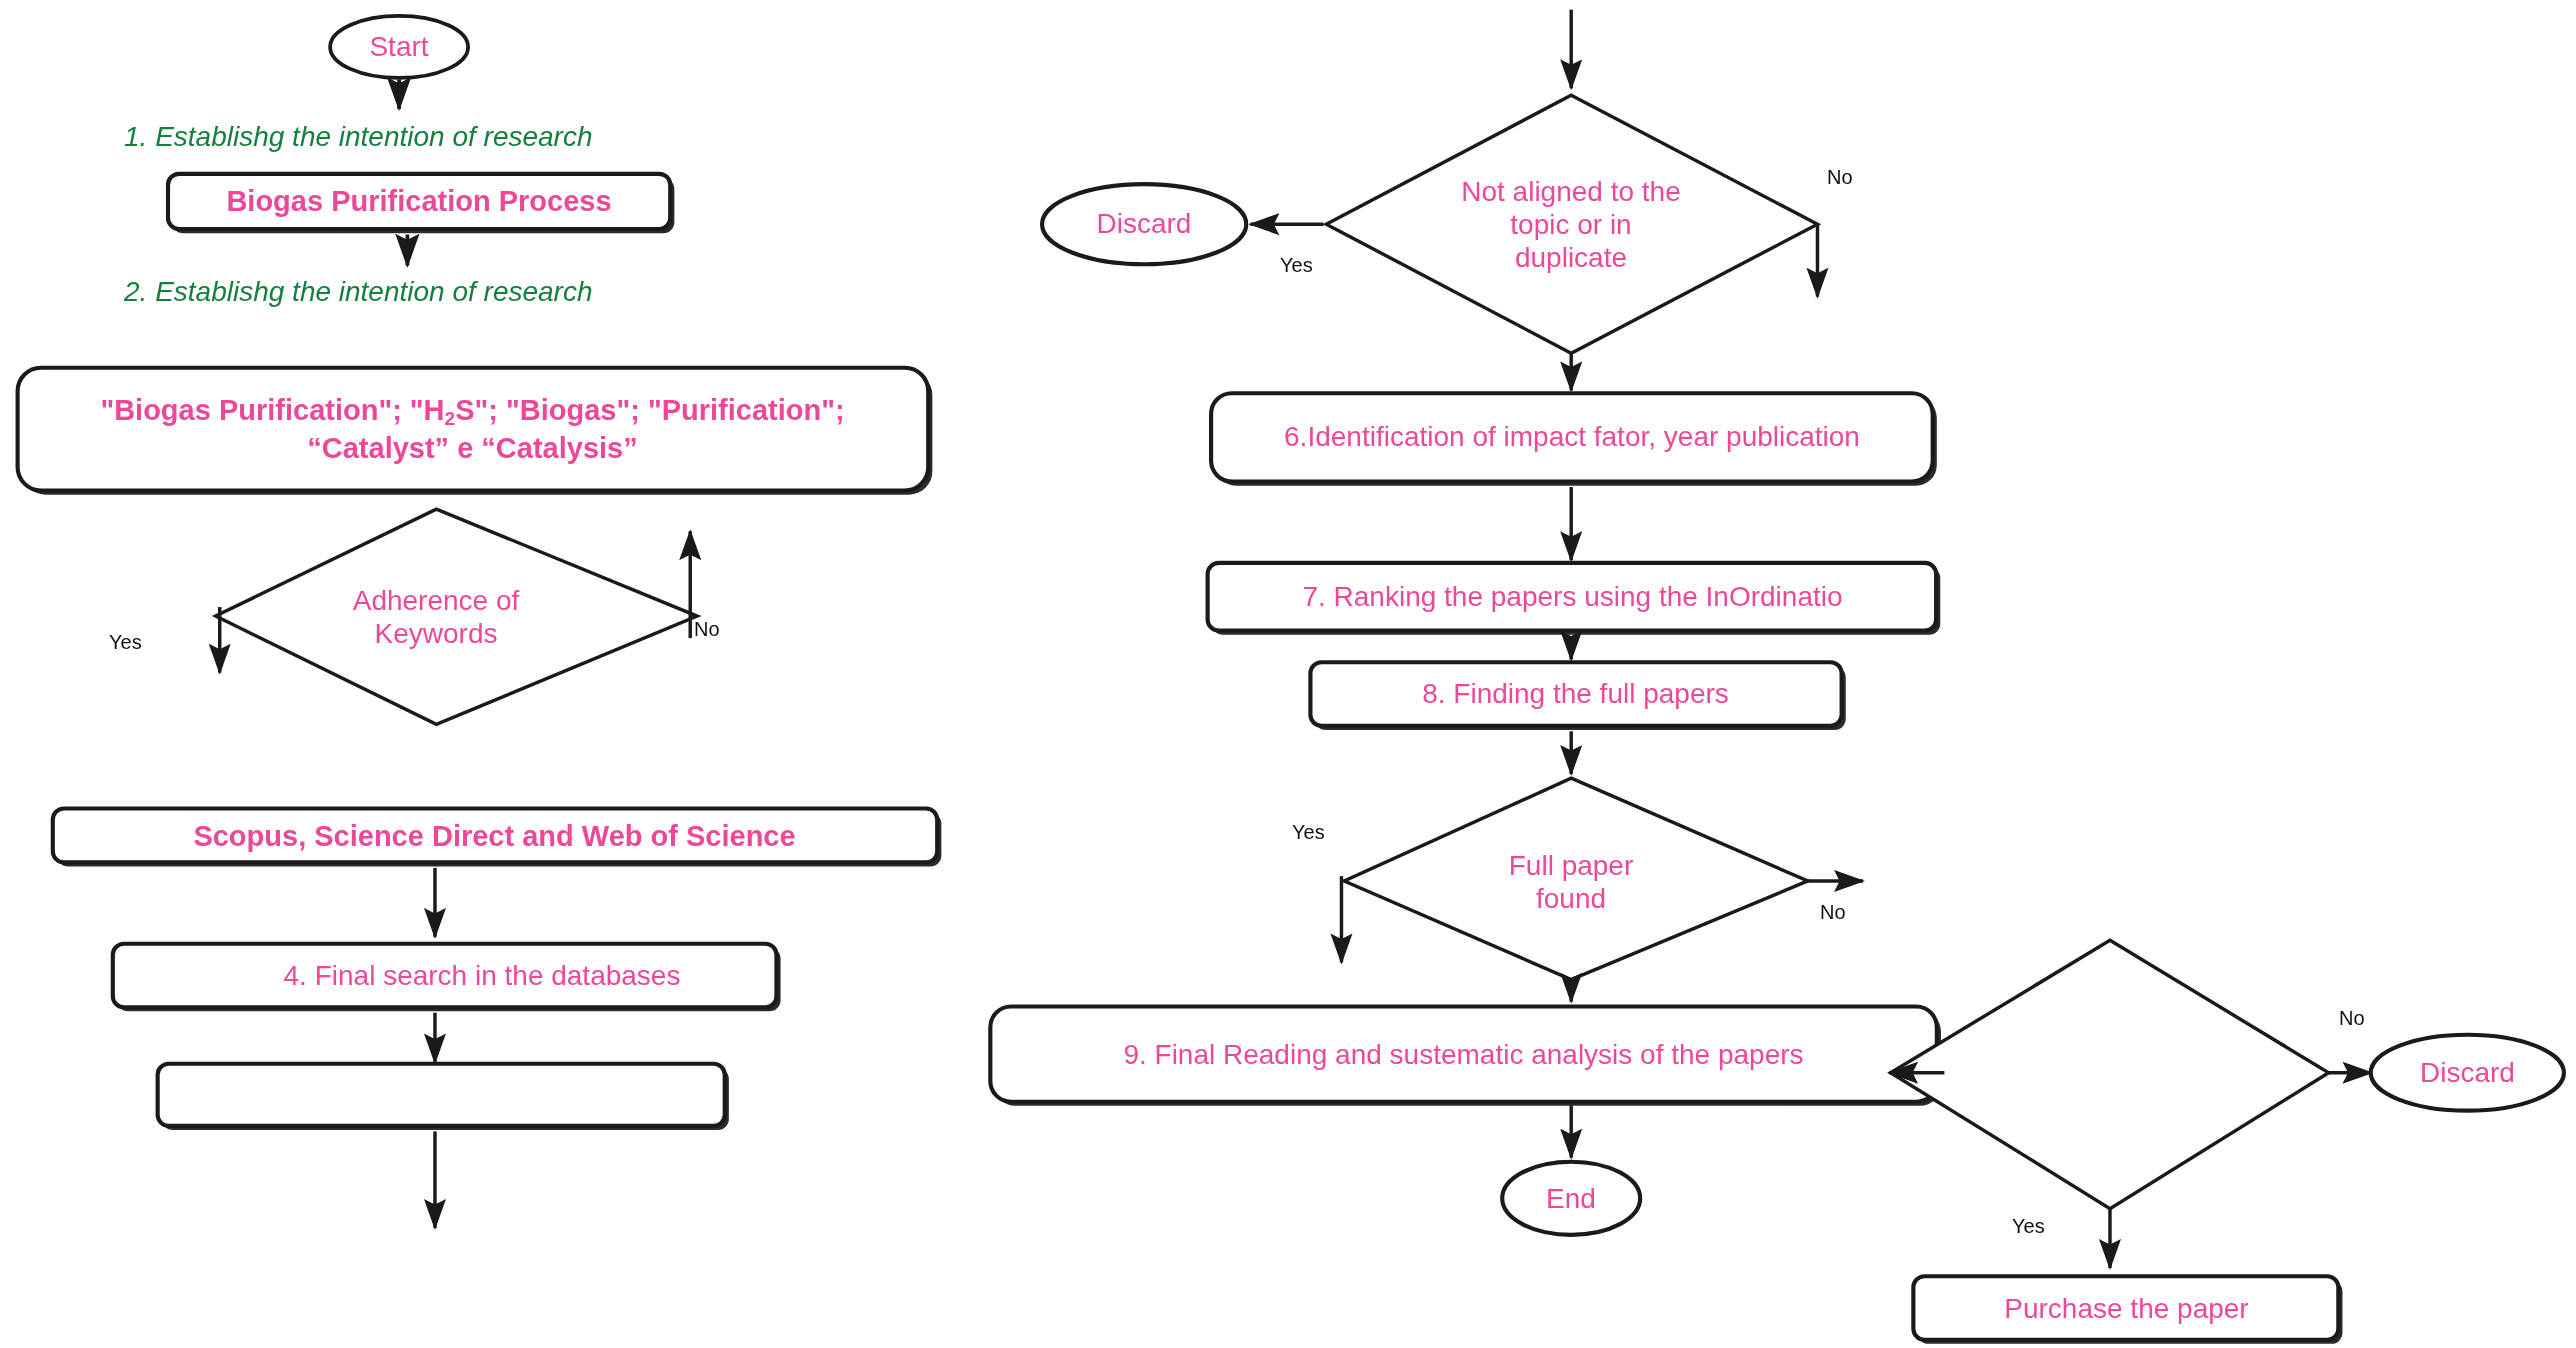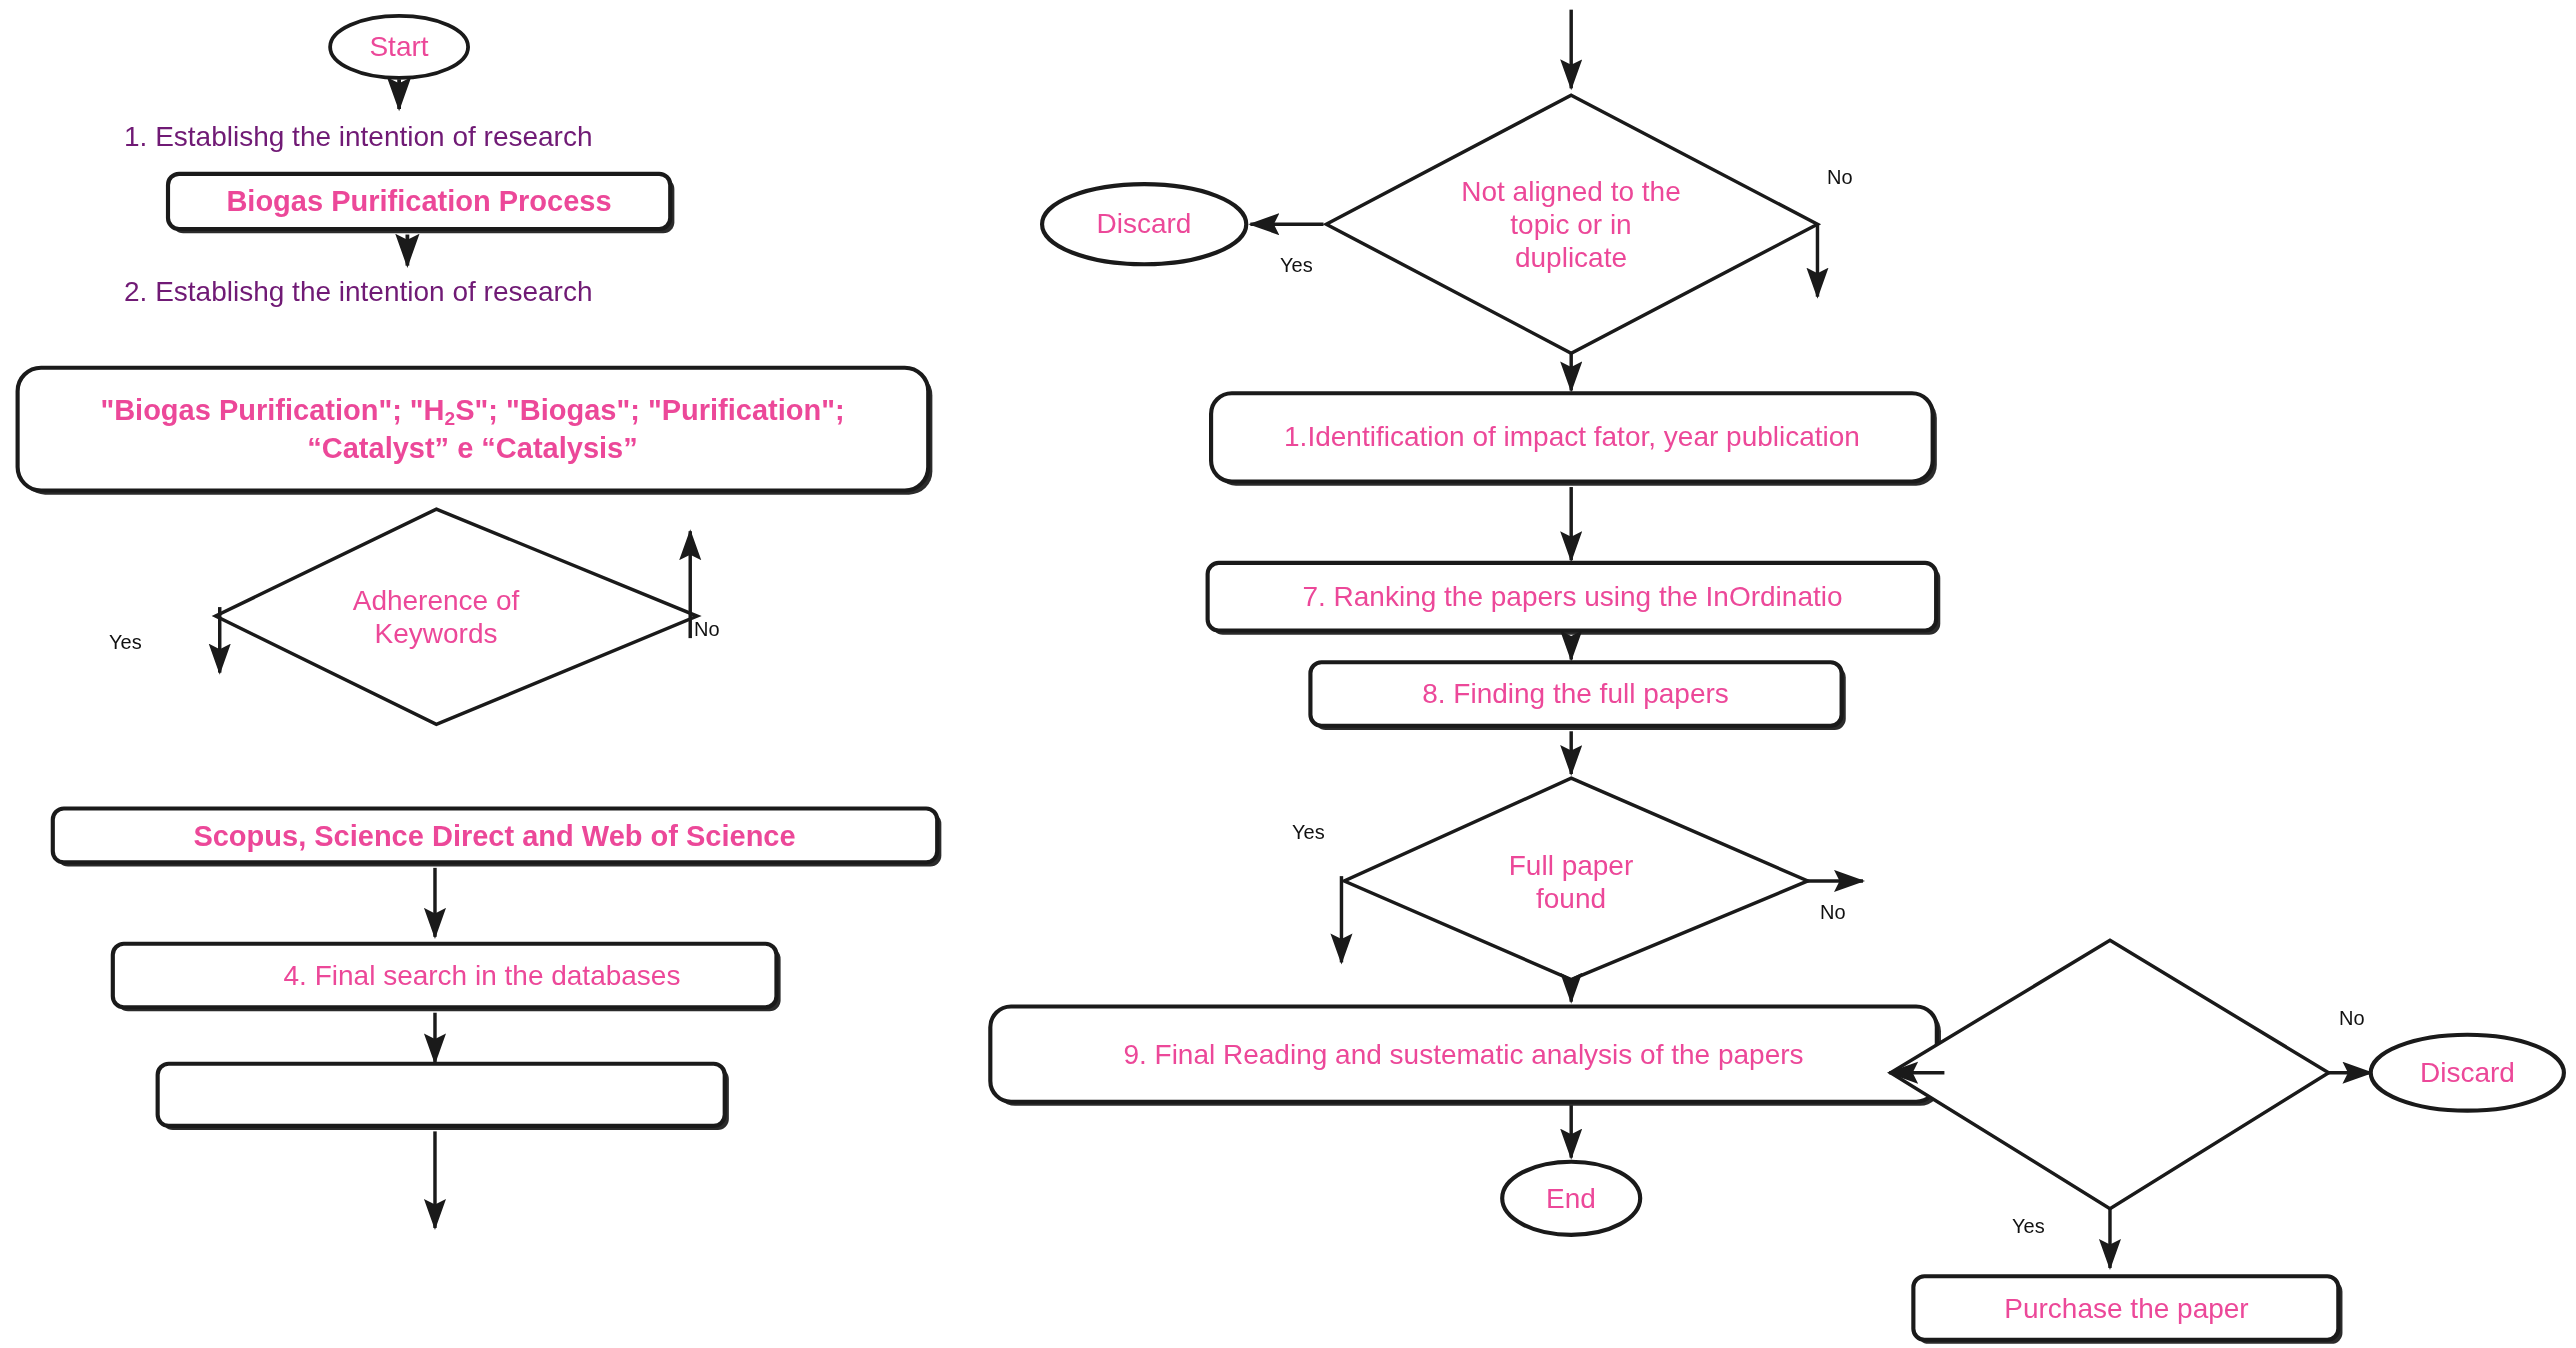--- a/index.html
+++ b/index.html
@@ -33,24 +33,25 @@
     color: #ec4899;
     line-height: 1.18;
     white-space: pre-line;
     pointer-events: auto;
   }
   .bold { font-weight: bold; }
   .fs-md { font-size: 29px; }
   .fs-sm { font-size: 28px; }
   .plain-label {
     position: absolute;
-    color: #701a75;
+    color: #15803d;
     font-size: 28px;
     white-space: nowrap;
     pointer-events: auto;
+    font-style: italic;
   }
   .edge-label {
     position: absolute;
     color: #111111;
     font-size: 20px;
     white-space: nowrap;
     pointer-events: auto;
   }
   .kw-line { display: block; }
   sub { font-size: 0.66em; vertical-align: -0.28em; }
@@ -178,21 +179,21 @@
 
 
   <div class="node-text fs-sm" style="left:1433px;top:159px;width:276px;height:131px;">Not aligned to the
 topic or in
 duplicate</div>
   <div class="edge-label" style="left:1280px;top:254px;">Yes</div>
   <div class="edge-label" style="left:1827px;top:166px;">No</div>
 
   <div class="node-text fs-sm" style="left:1042px;top:193px;width:204px;height:62px;">Discard</div>
 
-  <div class="node-text fs-sm" style="left:1211px;top:393px;width:722px;height:88px;">1.Identification of impact fator, year publication</div>
+  <div class="node-text fs-sm" style="left:1211px;top:393px;width:722px;height:88px;">6.Identification of impact fator, year publication</div>
 
   <div class="node-text fs-sm" style="left:1208px;top:563px;width:729px;height:68px;">7. Ranking the papers using the InOrdinatio</div>
 
   <div class="node-text fs-sm" style="left:1310px;top:662px;width:531px;height:63px;">8. Finding the full papers</div>
 
   <div class="node-text fs-sm" style="left:1447px;top:838px;width:248px;height:88px;">Full paper
 found</div>
   <div class="edge-label" style="left:1292px;top:821px;">Yes</div>
   <div class="edge-label" style="left:1820px;top:901px;">No</div>
 

